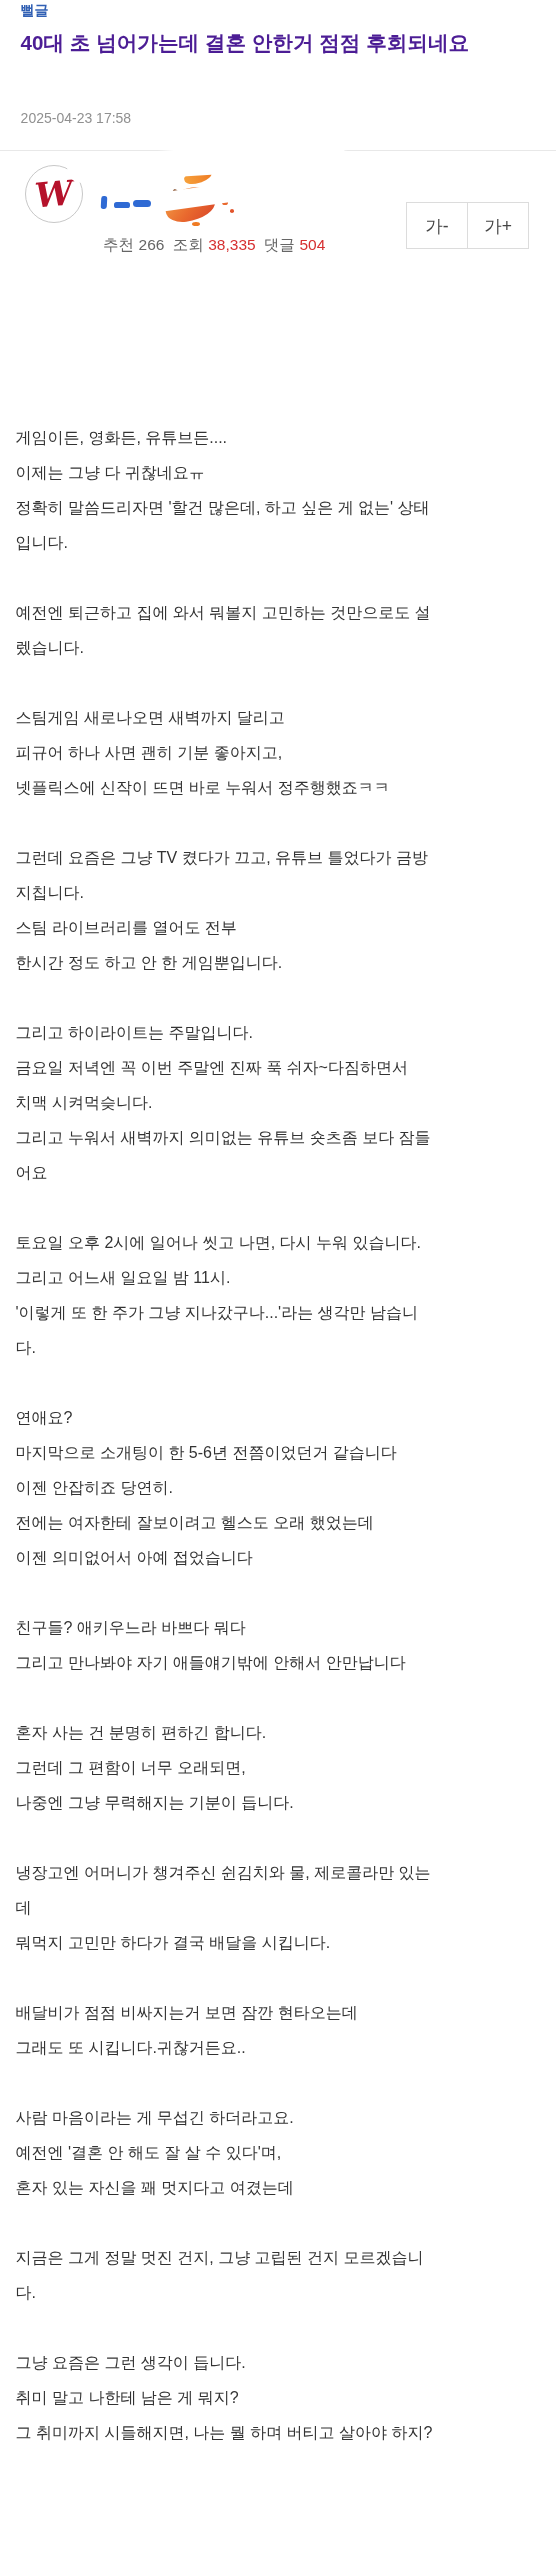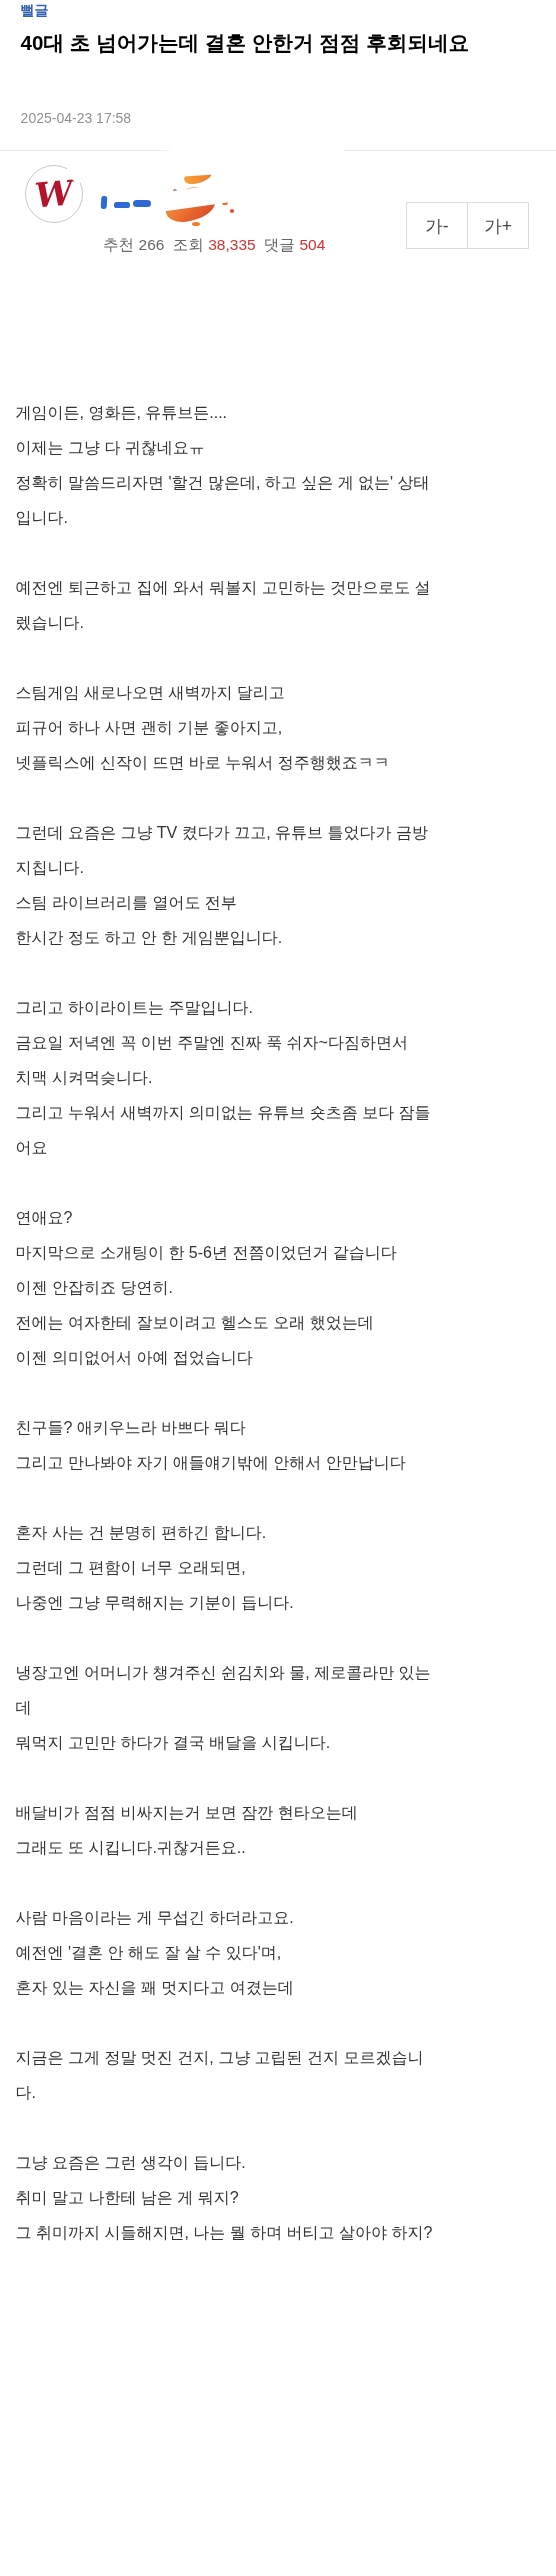--- a/index.html
+++ b/index.html
@@ -3,21 +3,21 @@
 <meta charset="utf-8">
 <style>
   * { margin:0; padding:0; box-sizing:border-box; }
   html,body { background:#ffffff; }
   body { font-family:"Liberation Sans","DejaVu Sans",sans-serif; }
   .page { position:relative; width:556px; height:2842px; background:#fff; overflow:hidden; }
 
   
   .category { position:absolute; left:20.6px; top:2.1px; font-size:14px; font-weight:700; color:#3160b4; }
   .title { position:absolute; left:20.6px; top:28px; width:515px; font-size:20.6px; line-height:29px;
-           font-weight:700; color:#000000; word-break:break-all; }
+           font-weight:700; color:#4c1d95; word-break:break-all; }
   .date { position:absolute; left:20.6px; top:110px; font-size:14px; color:#909090;text-align:right; }
   .top-divider { position:absolute; left:0; top:150px; width:556px; height:1px; background:#e8e8e8; }
 
   
   .avatar { position:absolute; left:25px; top:165px; width:58px; height:58px; border-radius:50%;
             background:#fff; border:1px solid #c8c8c8; display:flex; align-items:center; justify-content:center; }
   .avatar .w { font-family:"DejaVu Serif","Liberation Serif",serif; font-style:italic; font-weight:700;
                font-size:34px; color:#b5122b; transform:rotate(-5deg); line-height:1; }
 
   .blue-frag { position:absolute; background:#2f6ad4; border-radius:2.6px; }
@@ -50,21 +50,21 @@
   .stats .val.gray { color:#666; }
   .stats .val.red { color:#d63031; }
 
   .font-controls { position:absolute; left:406px; top:202px; display:flex; }
   .font-btn { width:62px; height:47px; background:#fff; border:1px solid #dcdcdc;
               display:flex; align-items:center; justify-content:center;
               font-size:17.5px; color:#444; }
   .font-btn + .font-btn { margin-left:-1px; }
 
   
-  .body-text { position:absolute; left:0; top:395px; width:452px; padding:0 15.5px; }
+  .body-text { position:absolute; left:0; top:420px; width:452px; padding:0 15.5px; }
   .body-text p { font-size:16px; line-height:35px; color:#333; margin:0 0 35px; word-break:break-all; }
 </style>
 </head>
 <body>
 
 <div class="page">
 
   <div class="category">뻘글</div>
   <h1 class="title">40대 초 넘어가는데 결혼 안한거 점점 후회되네요</h1>
   <div class="date">2025-04-23 17:58</div>
@@ -96,20 +96,21 @@
     <div class="font-btn">가-</div>
     <div class="font-btn">가+</div>
   </div>
 
   <div class="body-text">
       <p>게임이든, 영화든, 유튜브든....<br>이제는 그냥 다 귀찮네요ㅠ<br>정확히 말씀드리자면 '할건 많은데, 하고 싶은 게 없는' 상태입니다.</p>
       <p>예전엔 퇴근하고 집에 와서 뭐볼지 고민하는 것만으로도 설렜습니다.</p>
       <p>스팀게임 새로나오면 새벽까지 달리고<br>피규어 하나 사면 괜히 기분 좋아지고,<br>넷플릭스에 신작이 뜨면 바로 누워서 정주행했죠ㅋㅋ</p>
       <p>그런데 요즘은 그냥 TV 켰다가 끄고, 유튜브 틀었다가 금방 지칩니다.<br>스팀 라이브러리를 열어도 전부<br>한시간 정도 하고 안 한 게임뿐입니다.</p>
       <p>그리고 하이라이트는 주말입니다.<br>금요일 저녁엔 꼭 이번 주말엔 진짜 푹 쉬자~다짐하면서<br>치맥 시켜먹슺니다.<br>그리고 누워서 새벽까지 의미없는 유튜브 숏츠좀 보다 잠들어요</p>
+      <p>토요일 오후 2시에 일어나 씻고 나면, 다시 누워 있습니다.<br>그리고 어느새 일요일 밤 11시.<br>'이렇게 또 한 주가 그냥 지나갔구나...'라는 생각만 남습니다.</p>
       <p>연애요?<br>마지막으로 소개팅이 한 5-6년 전쯤이었던거 같습니다<br>이젠 안잡히죠 당연히.<br>전에는 여자한테 잘보이려고 헬스도 오래 했었는데<br>이젠 의미없어서 아예 접었습니다</p>
       <p>친구들? 애키우느라 바쁘다 뭐다<br>그리고 만나봐야 자기 애들얘기밖에 안해서 안만납니다</p>
       <p>혼자 사는 건 분명히 편하긴 합니다.<br>그런데 그 편함이 너무 오래되면,<br>나중엔 그냥 무력해지는 기분이 듭니다.</p>
       <p>냉장고엔 어머니가 챙겨주신 쉰김치와 물, 제로콜라만 있는데<br>뭐먹지 고민만 하다가 결국 배달을 시킵니다.</p>
       <p>배달비가 점점 비싸지는거 보면 잠깐 현타오는데<br>그래도 또 시킵니다.귀찮거든요..</p>
       <p>사람 마음이라는 게 무섭긴 하더라고요.<br>예전엔 '결혼 안 해도 잘 살 수 있다'며,<br>혼자 있는 자신을 꽤 멋지다고 여겼는데</p>
       <p>지금은 그게 정말 멋진 건지, 그냥 고립된 건지 모르겠습니다.</p>
       <p>그냥 요즘은 그런 생각이 듭니다.<br>취미 말고 나한테 남은 게 뭐지?<br>그 취미까지 시들해지면, 나는 뭘 하며 버티고 살아야 하지?</p>
     </div>
 

